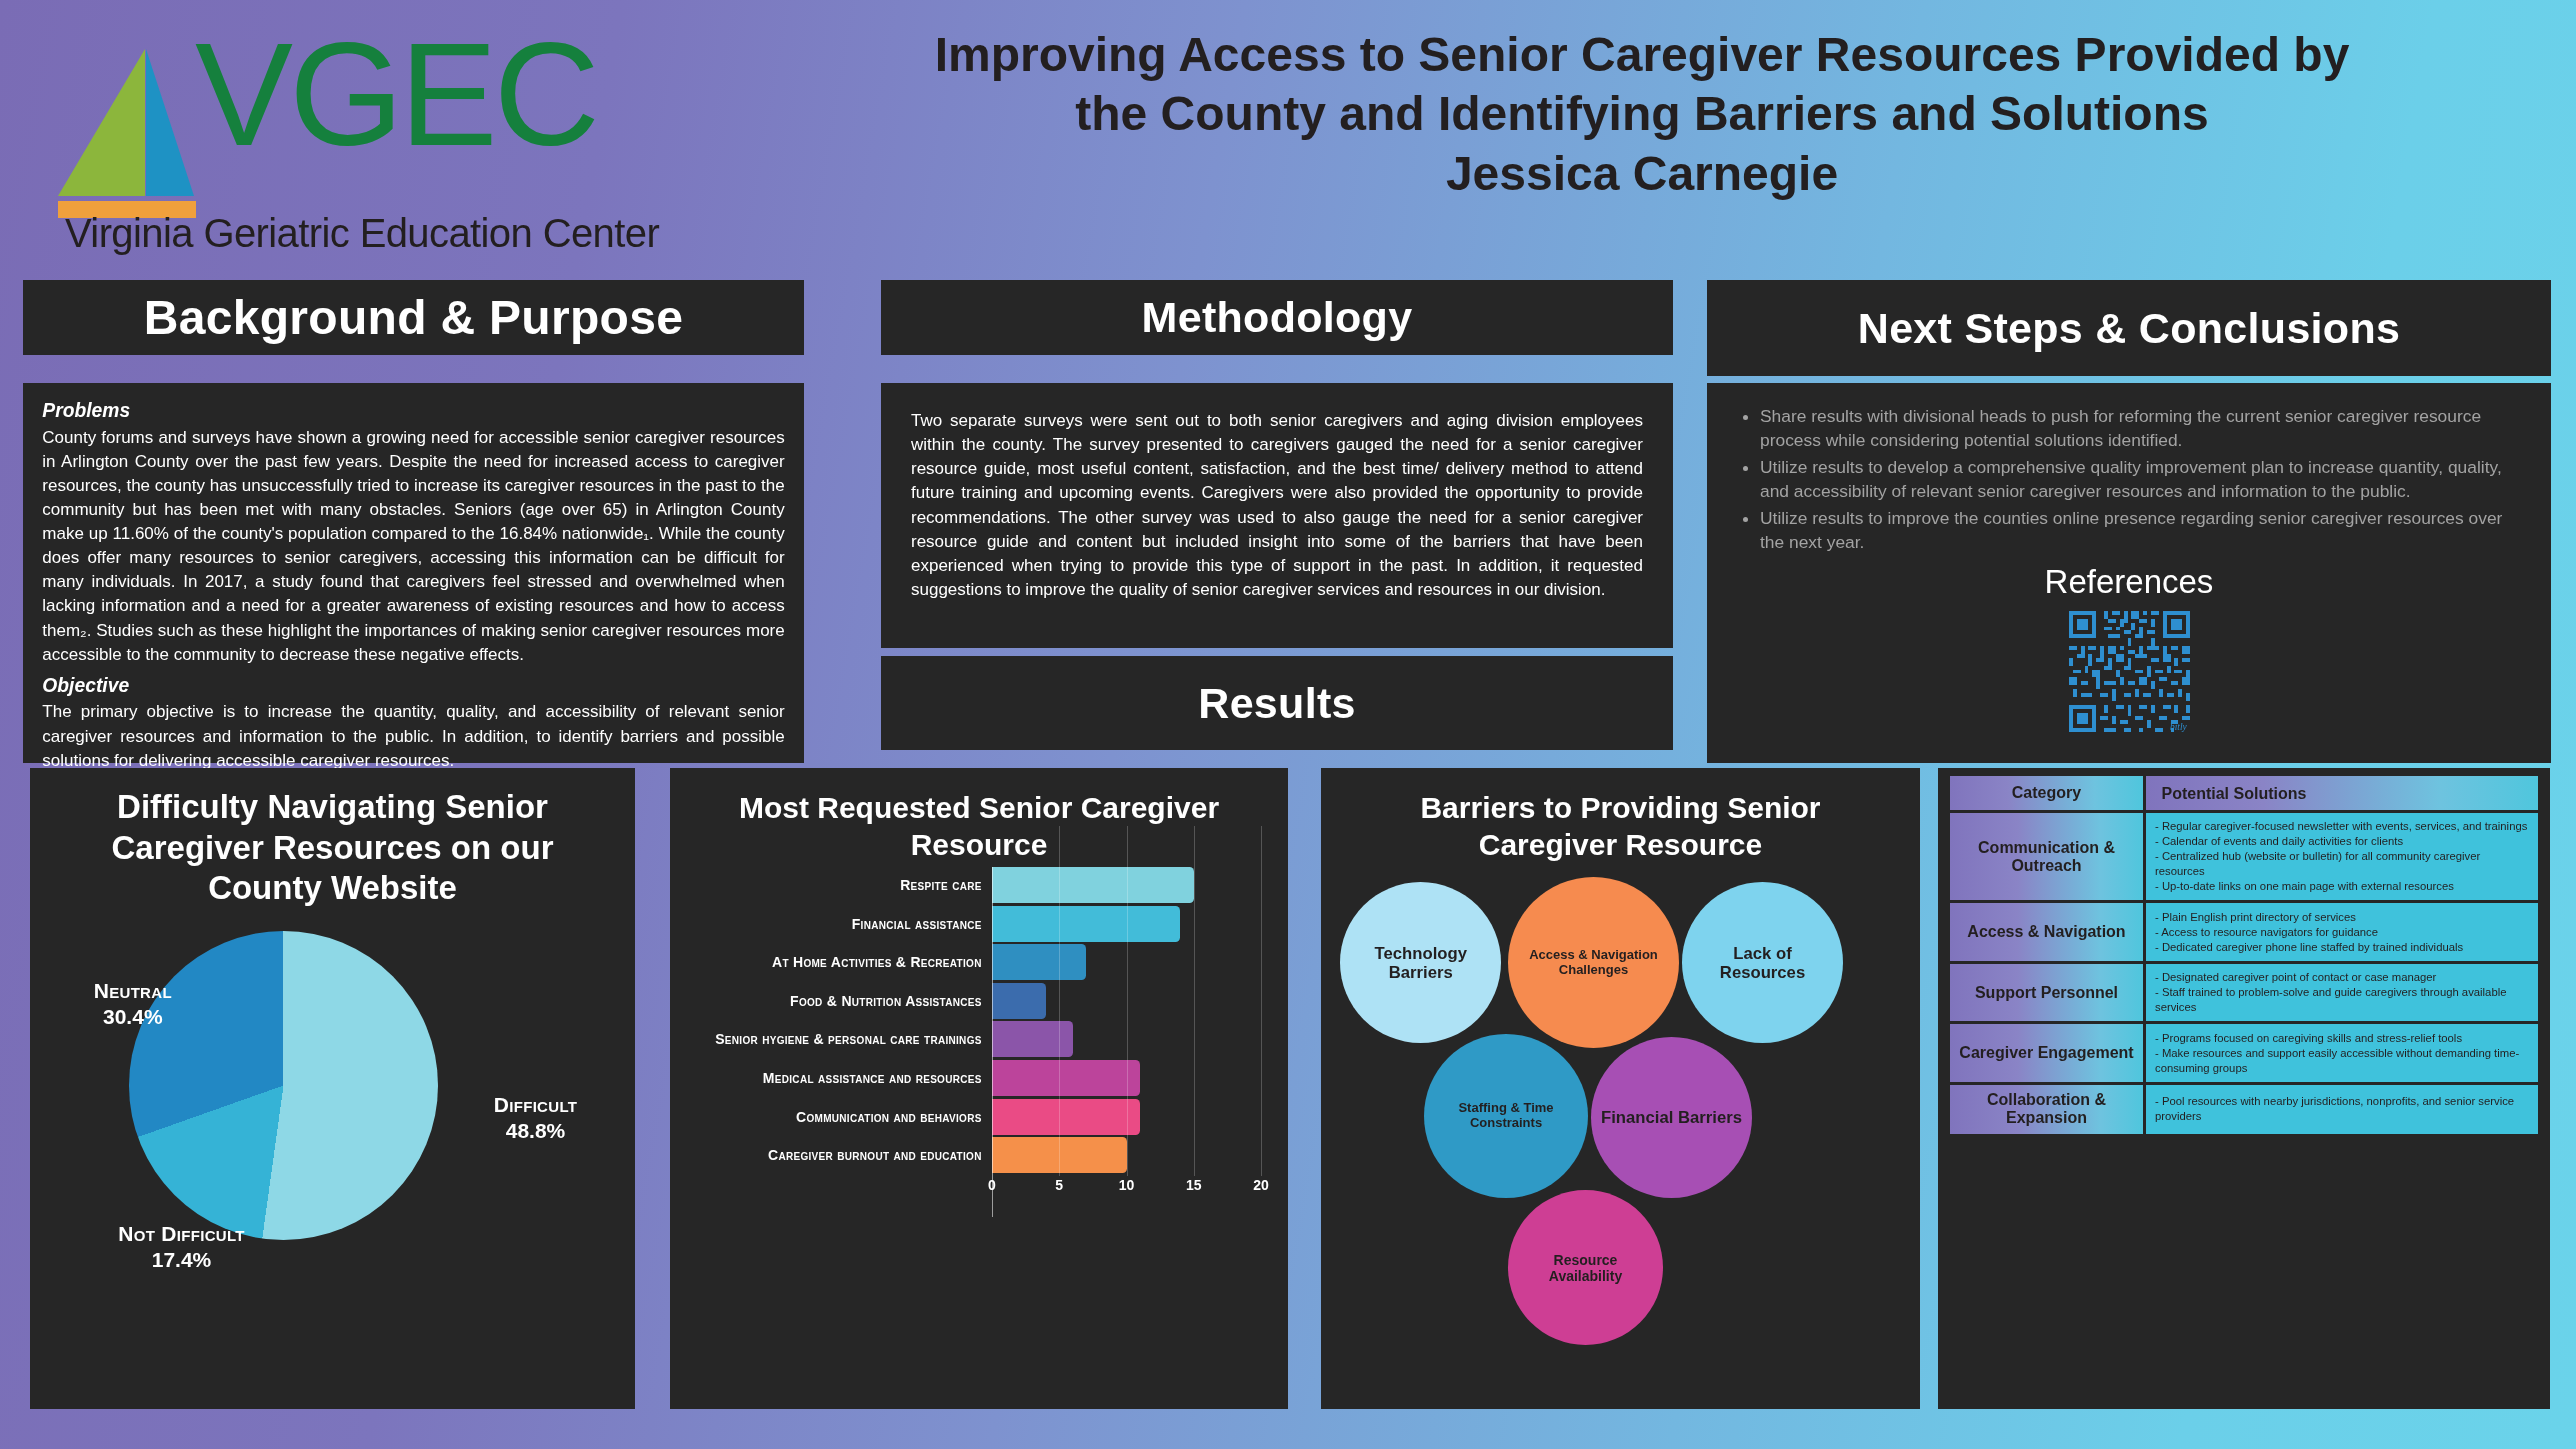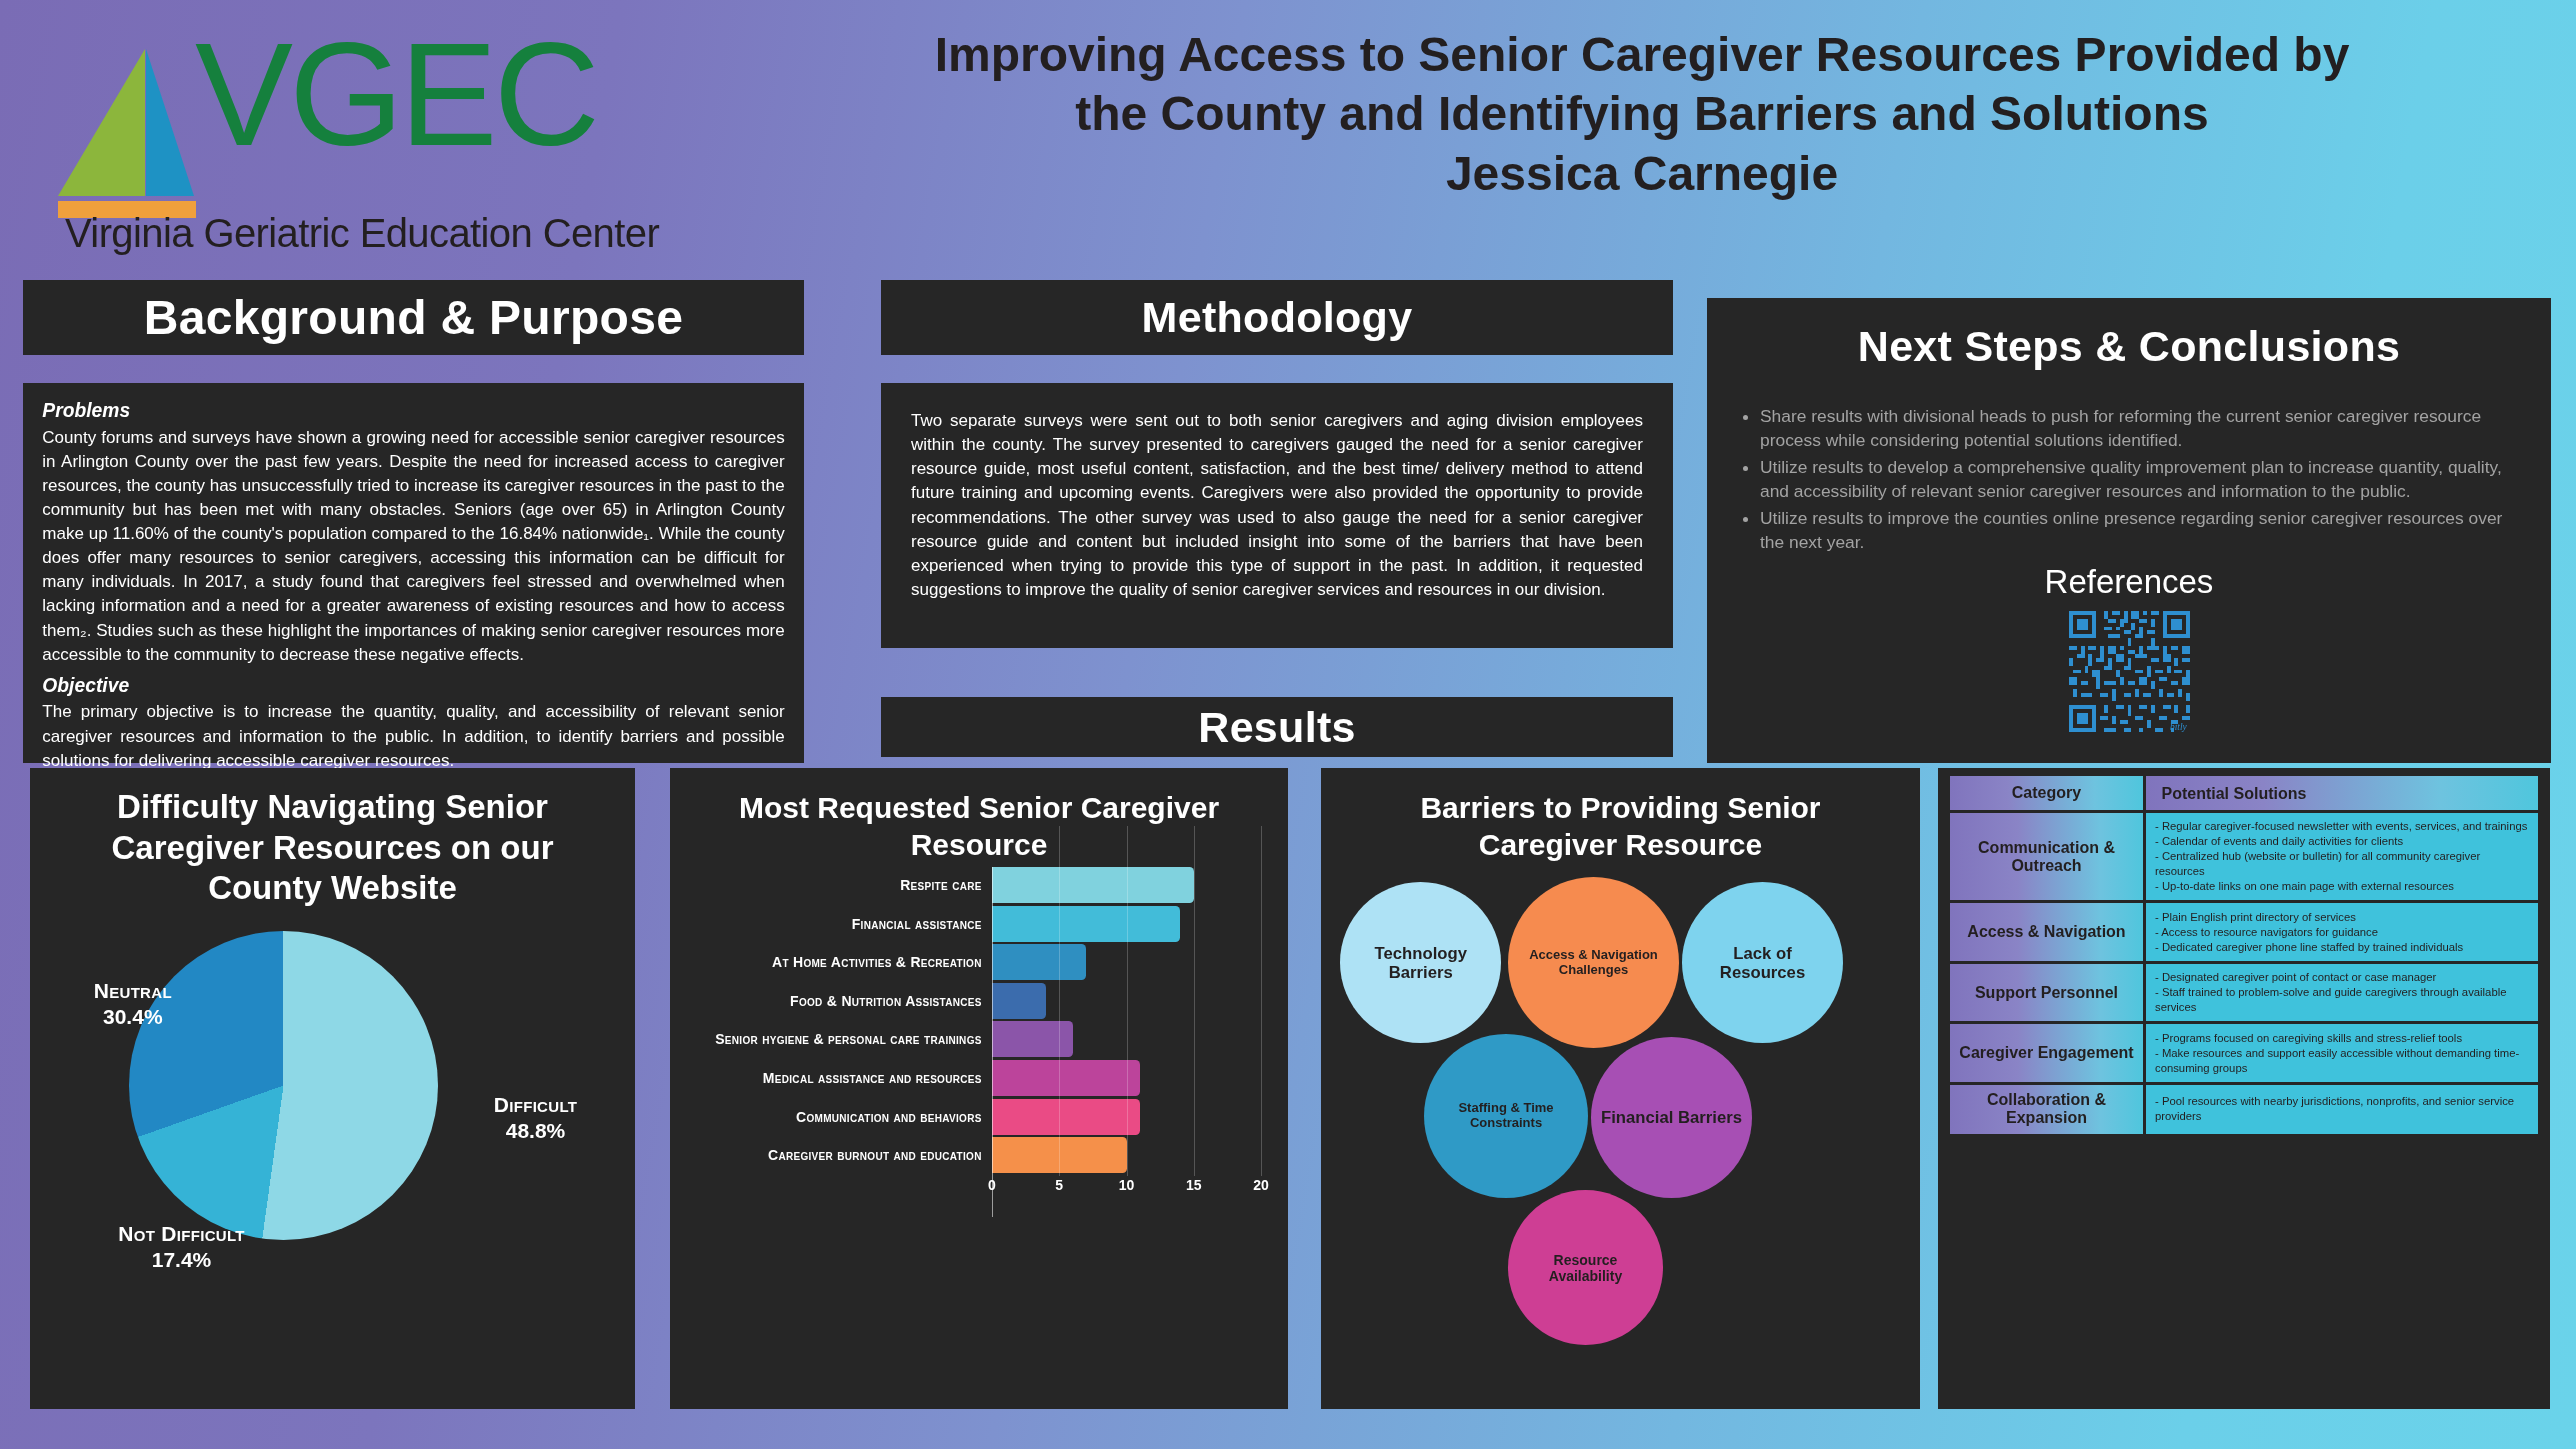--- a/index.html
+++ b/index.html
@@ -40,22 +40,22 @@
   }
 
   
   #title-block { position:absolute; left:734px; top:26px; width:1816px; text-align:center; }
   #title-block .t-line { font-size:48px; font-weight:bold; color:#231f20; line-height:1.22; }
   #title-block .author { font-size:48px; font-weight:bold; color:#231f20; line-height:1.3; }
 
   
   #hdr-bg      { left:23px;   top:280px; width:781px; height:75px; }
   #hdr-method  { left:881px; top:280px; width:792px; height:75px; }
-  #hdr-next    { left:1707px; top:298px; width:844px; height:96px; }
-  #hdr-results { left:881px; top:656px; width:792px; height:60px;margin-top:41px; }
+  #hdr-next    { left:1707px; top:280px; width:844px; height:96px; }
+  #hdr-results { left:881px; top:656px; width:792px; height:94px; }
   #hdr-bg .txt      { font-size:48px; }
   #hdr-method .txt  { font-size:43px; }
   #hdr-next .txt    { font-size:43px; }
   #hdr-results .txt { font-size:43px; }
 
   
   #panel-bg     { left:23px;   top:383px;  width:781px; height:380px; padding:16.7px 19.3px; }
   #panel-method { left:881px; top:383px;  width:792px; height:265px; padding:26px 30px; }
   #panel-next   { left:1707px; top:383px;  width:844px; height:380px; padding:20.6px 23px; }
 

